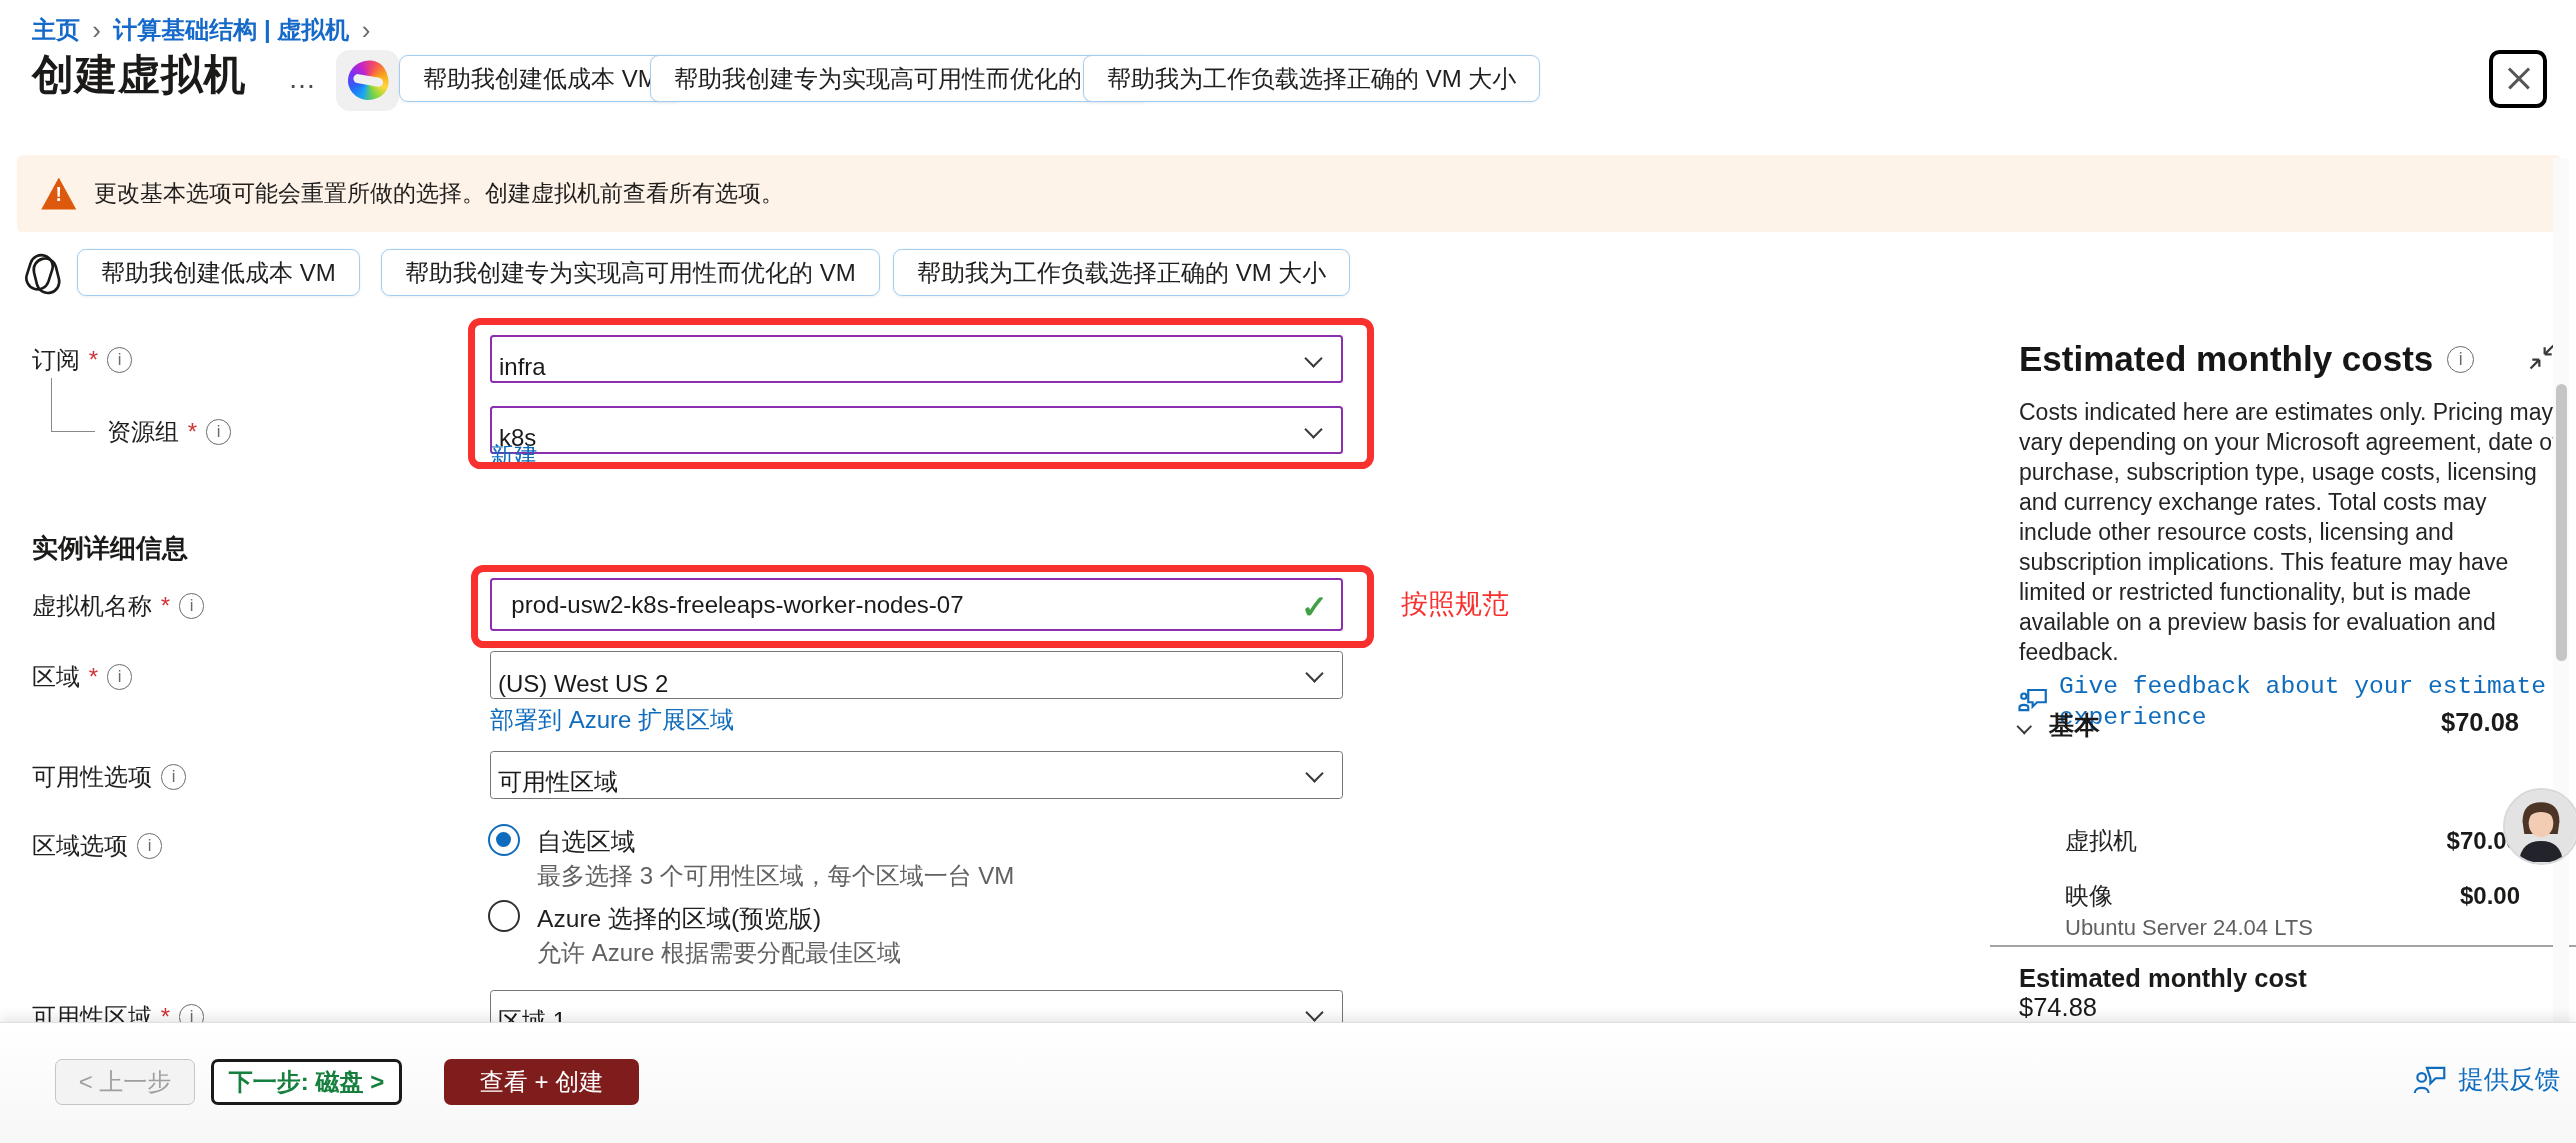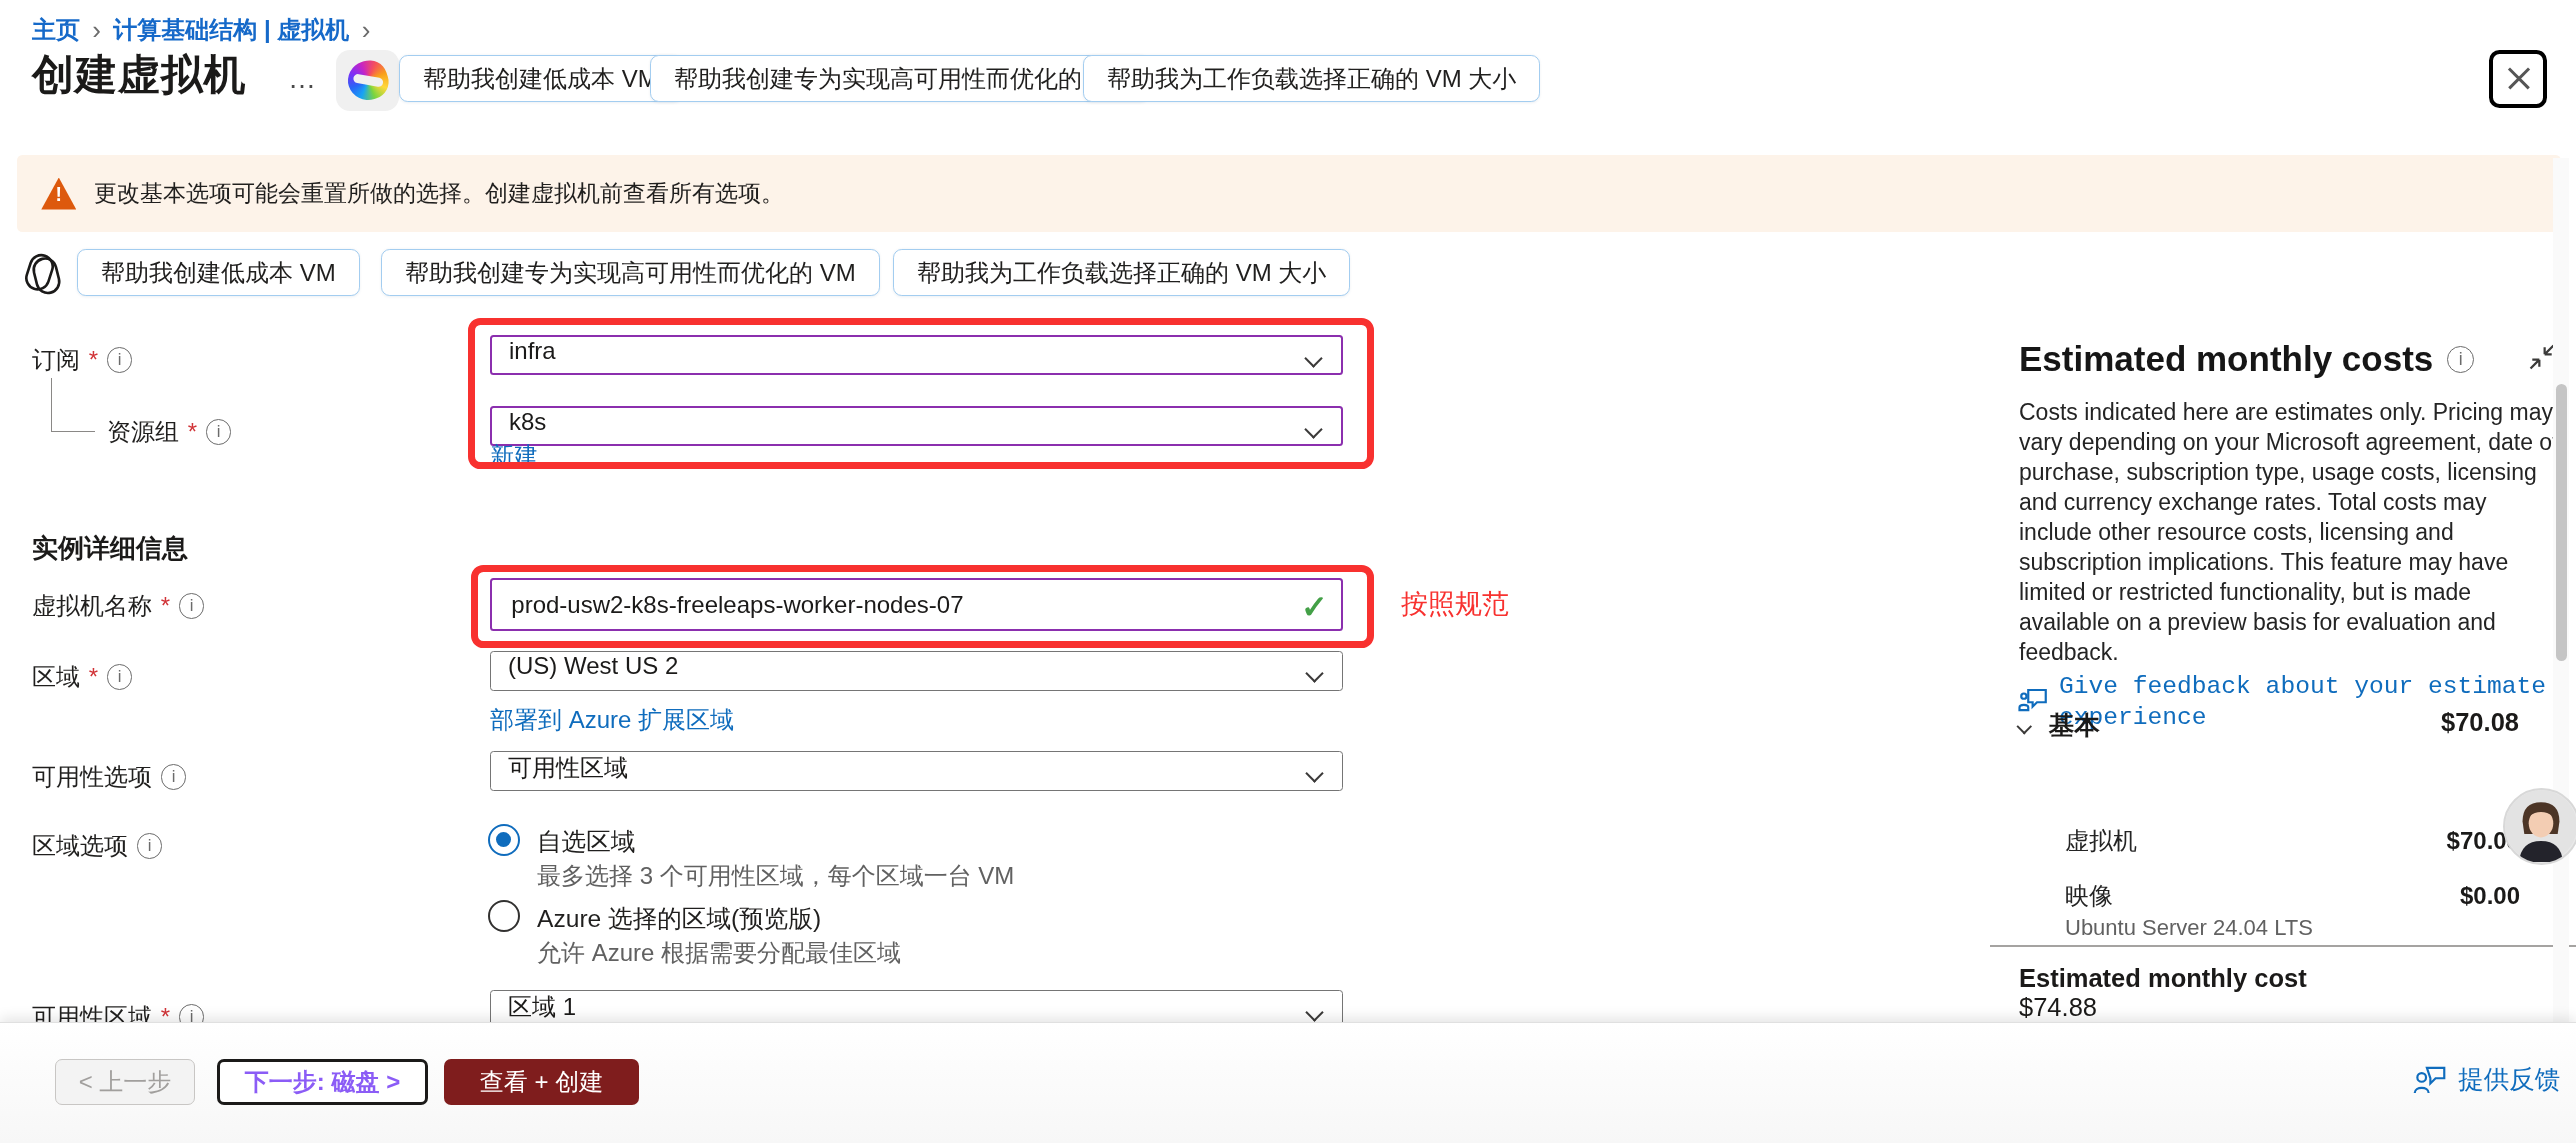--- a/index.html
+++ b/index.html
@@ -41,22 +41,22 @@
   
   .copilot-outline { position:absolute; left:23px; top:251px; cursor:pointer; }
 
   
   .flabel { position:absolute; font-size:24px; color:#201f1e; display:flex; align-items:center; gap:8.8px; white-space:nowrap; }
   .req { color:#d13438; font-size:24px; }
   .info-i { width:25.5px; height:25.5px; border:1.8px solid #6b6b6b; border-radius:50%; color:#6b6b6b;
             font-size:16.7px; display:inline-flex; align-items:center; justify-content:center; cursor:pointer; flex:0 0 auto; }
   .connector { position:absolute; left:51px; top:378px; width:44px; height:54px;
                border-left:1.8px solid #8a8886; border-bottom:1.8px solid #8a8886; }
-  .dd { position:absolute; left:490px; width:853px; height:40px; background:#fff; border:1.8px solid #757575;
-        border-radius:3.5px; display:flex; align-items:flex-start; padding:0 17px; font-size:24px; cursor:pointer; }
+  .dd { position:absolute; left:490px; width:853px; height:48px; background:#fff; border:1.8px solid #757575;
+        border-radius:3.5px; display:flex; align-items:flex-end; padding:0 7px; font-size:24px; cursor:pointer; }
   .dd.purple { border:2.6px solid #8b2fae; }
   .chev { position:absolute; right:21px; top:15px; width:13px; height:13px;
           border-right:2.6px solid #3b3a39; border-bottom:2.6px solid #3b3a39; transform:rotate(45deg); }
   .small-chev { display:inline-block; width:10.5px; height:10.5px; border-right:2.6px solid #3b3a39;
                 border-bottom:2.6px solid #3b3a39; transform:rotate(45deg); }
   .redbox { position:absolute; border:7px solid #f8312f; border-radius:12.3px; pointer-events:none; }
   .link { color:#0f6cbd; font-size:24px; text-decoration:none; cursor:pointer; }
   .section-h { position:absolute; left:32px; font-size:26px; font-weight:bold; }
   .vm-input { position:absolute; left:490px; top:578px; width:853px; height:53px; border:2.6px solid #8b2fae;
               border-radius:3.5px; font-size:24px; padding:0 53px 0 19.3px; font-family:"Liberation Sans",sans-serif; color:#1b1a19; }
@@ -68,21 +68,21 @@
   .radio.unsel { border:2.6px solid #323130; }
   .opt-label { position:absolute; left:537px; font-size:24.6px; color:#201f1e; cursor:pointer; }
   .opt-desc { position:absolute; left:537px; font-size:24px; color:#616161; }
 
   
   .footer { position:absolute; left:0; top:1022px; width:2576px; height:121px; background:linear-gradient(#ffffff,#f7f7f7);
             border-top:0.9px solid #e0e0e0; box-shadow:0 -5.3px 12.3px rgba(0,0,0,.10); z-index:20; }
   .btn { position:absolute; top:1059px; height:46px; display:flex; align-items:center; justify-content:center;
          font-size:24px; border-radius:7px; cursor:pointer; z-index:21; white-space:nowrap; }
   .btn.prev { left:55px; width:140px; background:#f3f3f3; border:1.8px solid #c8c6c4; color:#a19f9d; }
-  .btn.next { left:211px; width:211px; background:#fff; border:3.5px solid #1b1a19; color:#8b5cf6; font-weight:bold;margin-left:6px; }
+  .btn.next { left:211px; width:191px; background:#fff; border:3.5px solid #1b1a19; color:#15803d; font-weight:bold; }
   .btn.create { left:444px; width:195px; background:#7f1d1d; color:#fff; border:none; }
   .feedback-link { position:absolute; left:2413px; top:1062px; display:flex; align-items:center; gap:12.3px;
                    color:#0f6cbd; font-size:25.5px; cursor:pointer; z-index:21; text-decoration:none; }
 
   
   .cp-title { position:absolute; left:2019px; top:339px; font-size:35px; font-weight:bold; color:#161616; display:flex; align-items:center; gap:14px; }
   .cp-title .info-i { width:27px; height:27px; font-weight:normal; font-size:17.6px; }
   .collapse-ic { position:absolute; left:2527px; top:342px; cursor:pointer; }
   .cp-desc { position:absolute; left:2019px; top:397px; width:544px; font-size:23px; line-height:30px; color:#242424; }
   .cp-feedback { position:absolute; left:2059px; top:671px; width:500px; font-size:24.6px; line-height:31px;

